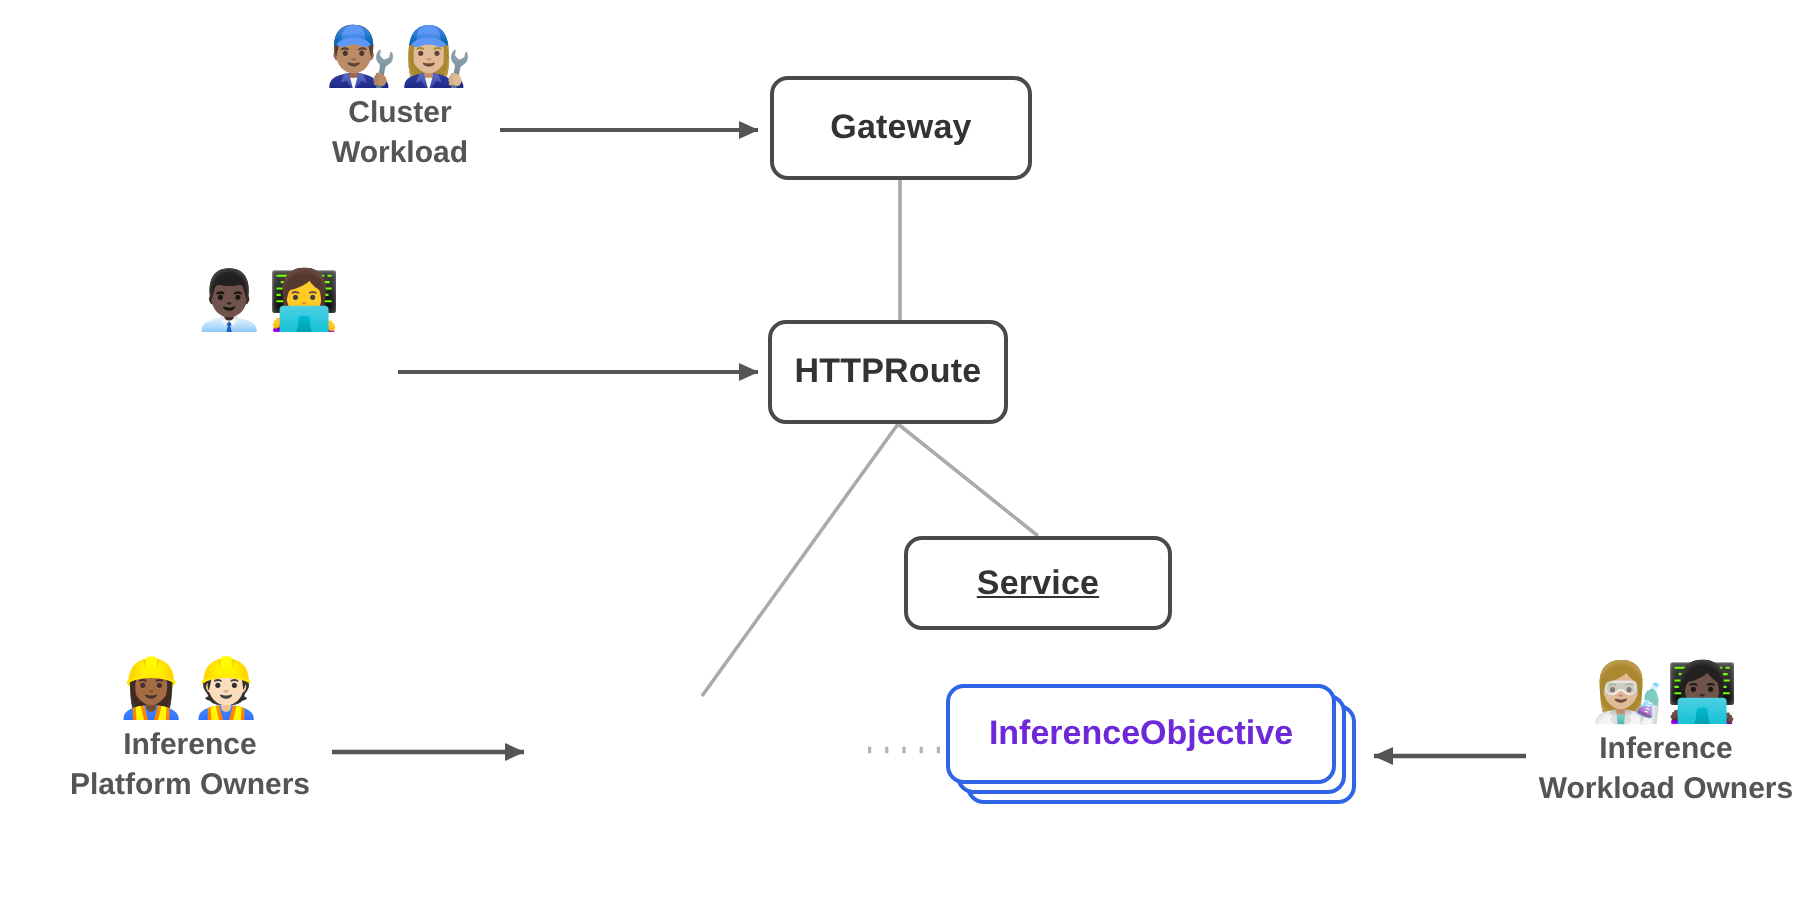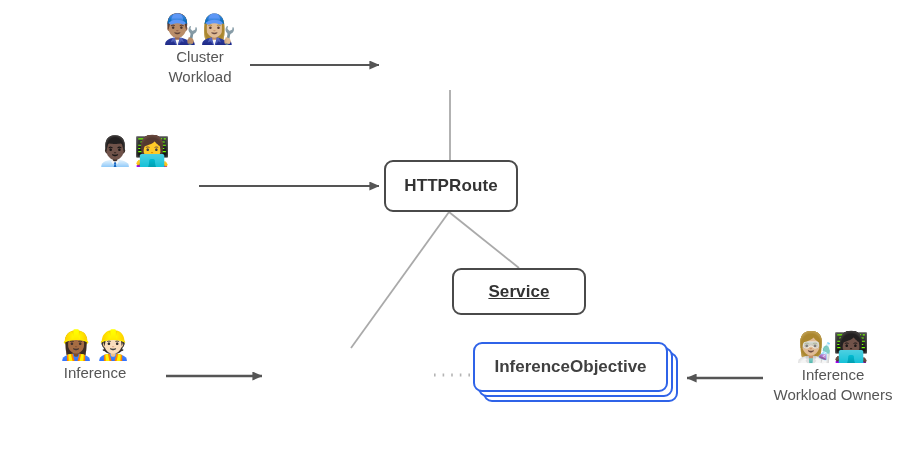--- a/index.html
+++ b/index.html
@@ -66,21 +66,21 @@
     position: absolute;
     left: 0;
     top: 0;
     box-sizing: border-box;
     display: flex;
     align-items: center;
     justify-content: center;
     background: #ffffff;
     border: 2px solid #2f63e8;
     border-radius: 9px;
-    color: #404040;
+    color: #6d28d9;
     font-size: 17px;
     font-weight: bold;
     white-space: nowrap;
   }
 
   
   .persona {
     position: absolute;
     display: flex;
     flex-direction: column;
@@ -91,21 +91,21 @@
     font-size: 29px;
     line-height: 1.05;
     letter-spacing: 1px;
     white-space: nowrap;
   }
   .persona .plabel {
     margin-top: 3px;
     text-align: center;
     color: #555555;
     font-size: 15px;
-    font-weight: normal;
+    font-weight: bold;
     line-height: 1.28;
     white-space: nowrap;
   }
 </style>
 </head>
 <body>
 
 <div id="canvas">
 
   <svg id="wires" viewBox="0 0 902 457">
@@ -128,22 +128,25 @@
 
     <line x1="250" y1="65" x2="379" y2="65" stroke="#555555" stroke-width="2.1" marker-end="url(#arrowR)"></line>
 
     <line x1="199" y1="186" x2="379" y2="186" stroke="#555555" stroke-width="2.1" marker-end="url(#arrowR)"></line>
 
     <line x1="166" y1="376" x2="262" y2="376" stroke="#555555" stroke-width="2.3" marker-end="url(#arrowR)"></line>
 
     <line x1="763" y1="378" x2="687" y2="378" stroke="#555555" stroke-width="2.3" marker-end="url(#arrowL)"></line>
   </svg>
 
+  <div class="node" style="left:385px; top:38px; width:131px; height:52px;">
+    <span>Gateway</span>
+  </div>
 
-  <div class="node" style="left:384px; top:160px; width:134px; height:52px;">
+  <div class="node" style="left:384px; top:160px; width:120px; height:52px;">
     <span>HTTPRoute</span>
   </div>
 
   <div class="node" style="left:452px; top:268px; width:134px; height:47px;text-decoration:underline;">
     <span>Service</span>
   </div>
 
 
   <div class="stack" style="left:473px; top:342px; width:205px; height:62px;">
     <div class="layer back2" style="width:195px; height:50px;"></div>
@@ -162,20 +165,21 @@
   </div>
 
   <div class="persona" style="left:68px; top:136px; width:132px;">
     <div class="emojis">👨🏿‍💼👩‍💻</div>
   </div>
 
   <div class="persona" style="left:22px; top:330px; width:146px;">
     <div class="emojis">👷🏾‍♀️👷🏻</div>
     <div class="plabel">
       <div>Inference</div>
+      <div>Platform Owners</div>
     </div>
   </div>
 
   <div class="persona" style="left:766px; top:332px; width:134px;">
     <div class="emojis">👩🏼‍🔬👩🏿‍💻</div>
     <div class="plabel">
       <div>Inference</div>
       <div>Workload Owners</div>
     </div>
   </div>

